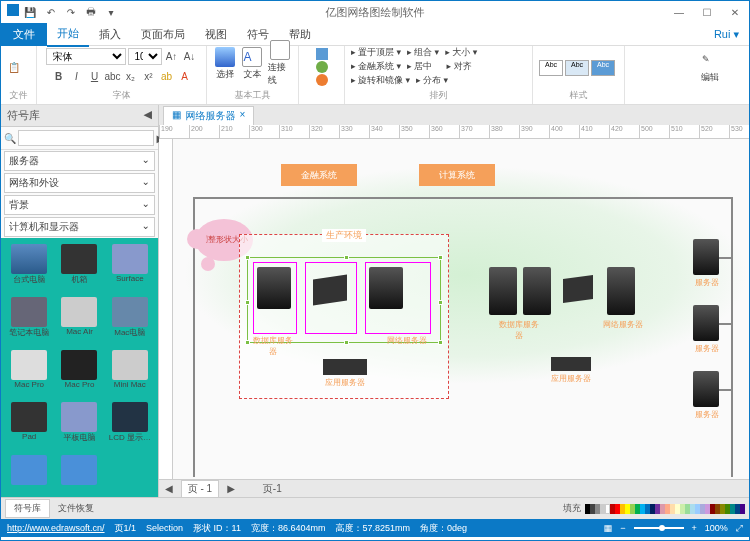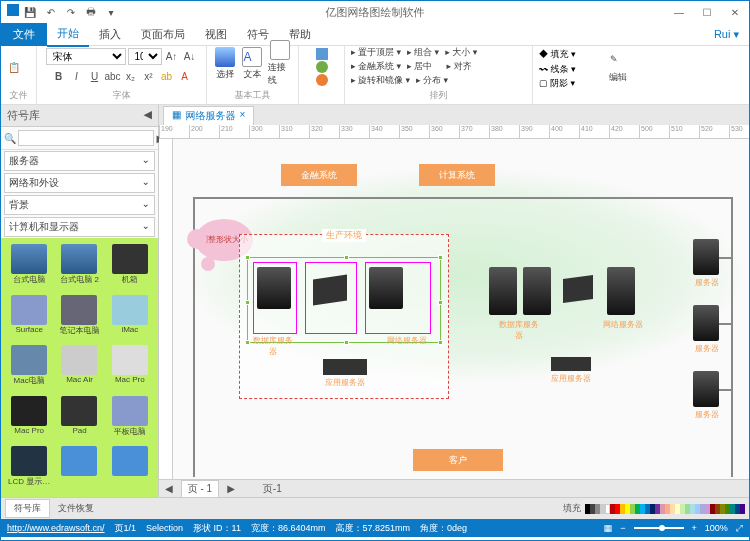--- a/index.html
+++ b/index.html
@@ -25,21 +25,21 @@
 .ibtn{width:16px;height:16px;display:inline-flex;align-items:center;justify-content:center;color:#555;font-size:10px}
 .bigbtn{width:28px;display:flex;flex-direction:column;align-items:center;font-size:9px;color:#444;gap:1px}
 .bigico{width:20px;height:20px;background:#4a90d9;border-radius:2px}
 .colorsq{width:12px;height:12px;display:inline-block}
 .main{display:flex;height:392px}
 .sidebar{width:158px;border-right:1px solid #ccc;display:flex;flex-direction:column;background:#fafafa}
 .sb-title{background:#e8e8e8;padding:3px 6px;font-size:11px;color:#555;border-bottom:1px solid #ccc;display:flex;justify-content:space-between}
 .sb-search{display:flex;padding:3px;gap:2px;border-bottom:1px solid #ddd}
 .sb-search input{flex:1;border:1px solid #ccc;font-size:10px;padding:1px}
 .sb-cat{background:#fff;border:1px solid #ccc;margin:1px 3px;padding:2px 4px;font-size:10px;color:#444;display:flex;justify-content:space-between}
-.sb-grid{flex:1;overflow:auto;padding:4px;display:grid;grid-template-columns:repeat(3,1fr);gap:2px;background:#bef264}
+.sb-grid{flex:1;overflow:auto;padding:4px;display:grid;grid-template-columns:repeat(3,1fr);gap:2px;background:#14b8a6}
 .sb-item{display:flex;flex-direction:column;align-items:center;font-size:8px;color:#444;padding:2px}
 .sb-thumb{width:36px;height:30px;background:linear-gradient(#5a8bc2,#2a5a8a);border-radius:2px}
 .canvas-wrap{flex:1;display:flex;flex-direction:column;background:#f0f0f0}
 .tabbar{height:20px;display:flex;align-items:end;background:#e8e8e8;padding-left:4px}
 .tab{background:#fff;border:1px solid #ccc;border-bottom:none;padding:2px 8px;font-size:10px;color:#0b79c6;display:flex;gap:4px}
 .ruler-h{height:14px;background:#fff;border-bottom:1px solid #ccc;font-size:7px;color:#999;display:flex;overflow:hidden}
 .ruler-h span{flex:0 0 30px;border-left:1px solid #ccc;padding-left:1px}
 .canvas-body{flex:1;display:flex;overflow:hidden}
 .ruler-v{width:14px;background:#fff;border-right:1px solid #ccc}
 .canvas{flex:1;background:radial-gradient(ellipse 60% 40% at 50% 40%,#d4f0d4,#e8f5e8 60%,#fafafa 80%);position:relative;overflow:hidden}
@@ -164,26 +164,29 @@
       <span>▸ <span>大小</span> ▾</span>
       <span>▸ <span>金融系统</span> ▾</span>
       <span>▸ <span>居中</span></span>
       <span>&nbsp;</span>
       <span>▸ <span>对齐</span></span>
       <span>▸ <span>旋转和镜像</span> ▾</span>
       <span>▸ <span>分布</span> ▾</span>
     </div>
     <div class="lbl">排列</div>
   </div>
+  <div class="rgroup" style="width:92px">
+    <div class="ctn" style="gap:2px">
+      <span style="width:24px;height:16px;border:1px solid #aaa;font-size:7px;text-align:center">Abc</span>
+      <span style="width:24px;height:16px;border:1px solid #aaa;background:#d9e8f5;font-size:7px;text-align:center">Abc</span>
+      <span style="width:24px;height:16px;border:1px solid #aaa;background:#5b9bd5;color:#fff;font-size:7px;text-align:center">Abc</span>
+    </div>
+    <div class="lbl">样式</div>
+  </div>
   <div class="rgroup" style="width:70px;border-right:none">
-    <div class="ctn" style="flex-direction:column;align-items:start;font-size:9px;gap:1px">
-      <span>◆ <span>填充</span> ▾</span>
-      <span>〰 <span>线条</span> ▾</span>
-      <span>▢ <span>阴影</span> ▾</span>
-    </div>
       <div class="lbl">&nbsp;</div>
   </div>
   <div class="rgroup" style="width:30px;border-right:none">
       <div class="ctn">
         <div class="bigbtn">
           <div style="width:16px;height:16px">✎</div>
           <span>编辑</span>
         </div>
       </div>
       <div class="lbl">&nbsp;</div>
@@ -216,54 +219,50 @@
     <div class="sb-cat">
         <span>计算机和显示器</span>
         <span>⌄</span>
       </div>
     <div class="sb-grid">
       <div class="sb-item">
           <div class="sb-thumb"></div>
           <span>台式电脑</span>
         </div>
       <div class="sb-item">
-          <div class="sb-thumb"></div>
-          <span>台式电脑 2</span>
-        </div>
-      <div class="sb-item">
           <div class="sb-thumb" style="background:#333"></div>
           <span>机箱</span>
         </div>
       <div class="sb-item">
           <div class="sb-thumb" style="background:#89c"></div>
           <span>Surface</span>
         </div>
       <div class="sb-item">
           <div class="sb-thumb" style="background:#667"></div>
           <span>笔记本电脑</span>
         </div>
       <div class="sb-item">
-          <div class="sb-thumb" style="background:#9cd"></div>
-          <span>iMac</span>
+          <div class="sb-thumb" style="background:#ccc"></div>
+          <span>Mac Air</span>
         </div>
       <div class="sb-item">
           <div class="sb-thumb" style="background:#68a"></div>
           <span>Mac电脑</span>
         </div>
       <div class="sb-item">
-          <div class="sb-thumb" style="background:#ccc"></div>
-          <span>Mac Air</span>
-        </div>
-      <div class="sb-item">
           <div class="sb-thumb" style="background:#ddd"></div>
           <span>Mac Pro</span>
         </div>
       <div class="sb-item">
           <div class="sb-thumb" style="background:#222"></div>
           <span>Mac Pro</span>
+        </div>
+      <div class="sb-item">
+          <div class="sb-thumb" style="background:#ccc"></div>
+          <span>Mini Mac</span>
         </div>
       <div class="sb-item">
           <div class="sb-thumb" style="background:#333"></div>
           <span>Pad</span>
         </div>
       <div class="sb-item">
           <div class="sb-thumb" style="background:#89c"></div>
           <span>平板电脑</span>
         </div>
       <div class="sb-item">
@@ -363,21 +362,20 @@
         <div class="srv" style="top:100px;left:520px;width:26px;height:36px"></div>
         <div class="srv-lbl" style="top:138px;left:514px">服务器</div>
         <div class="srv" style="top:166px;left:520px;width:26px;height:36px"></div>
         <div class="srv-lbl" style="top:204px;left:514px">服务器</div>
         <div class="srv" style="top:232px;left:520px;width:26px;height:36px"></div>
         <div class="srv-lbl" style="top:270px;left:514px">服务器</div>
         <div class="line-h" style="top:118px;left:546px;width:14px"></div>
         <div class="line-h" style="top:184px;left:546px;width:14px"></div>
         <div class="line-h" style="top:250px;left:546px;width:14px"></div>
 
-        <div class="client">客户</div>
       </div>
     </div>
     <div class="pagebar">
       <span>◀</span>
       <span style="background:#fff;border:1px solid #ccc;padding:1px 6px">页 - 1</span>
       <span>▶</span>
       <span style="margin-left:20px">页-1</span>
     </div>
   </div>
 </div>

